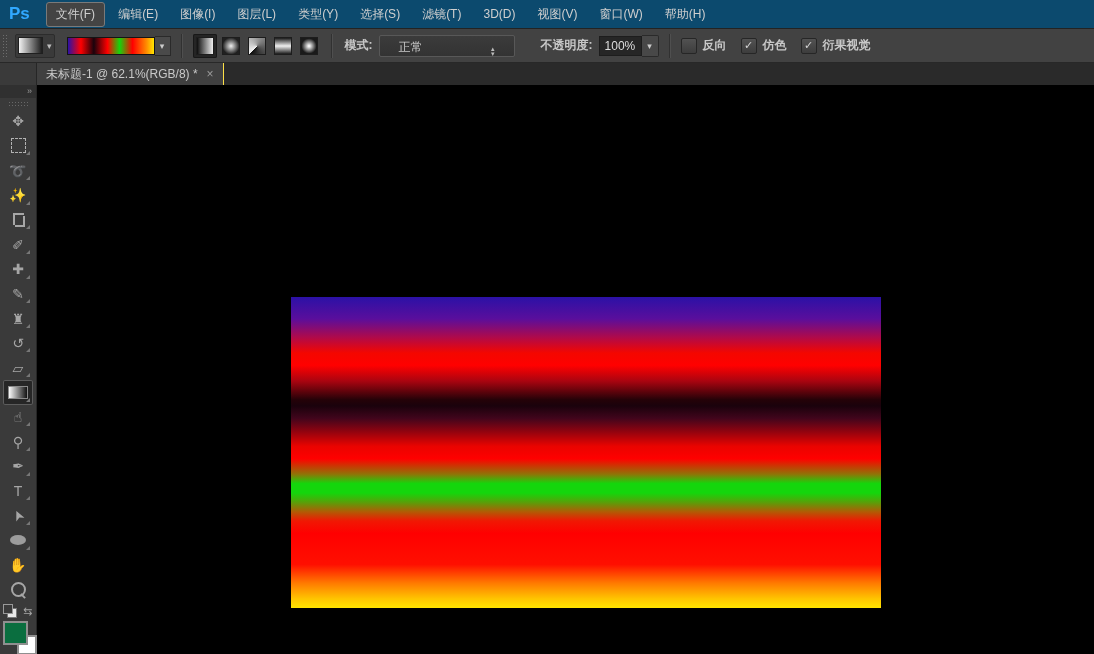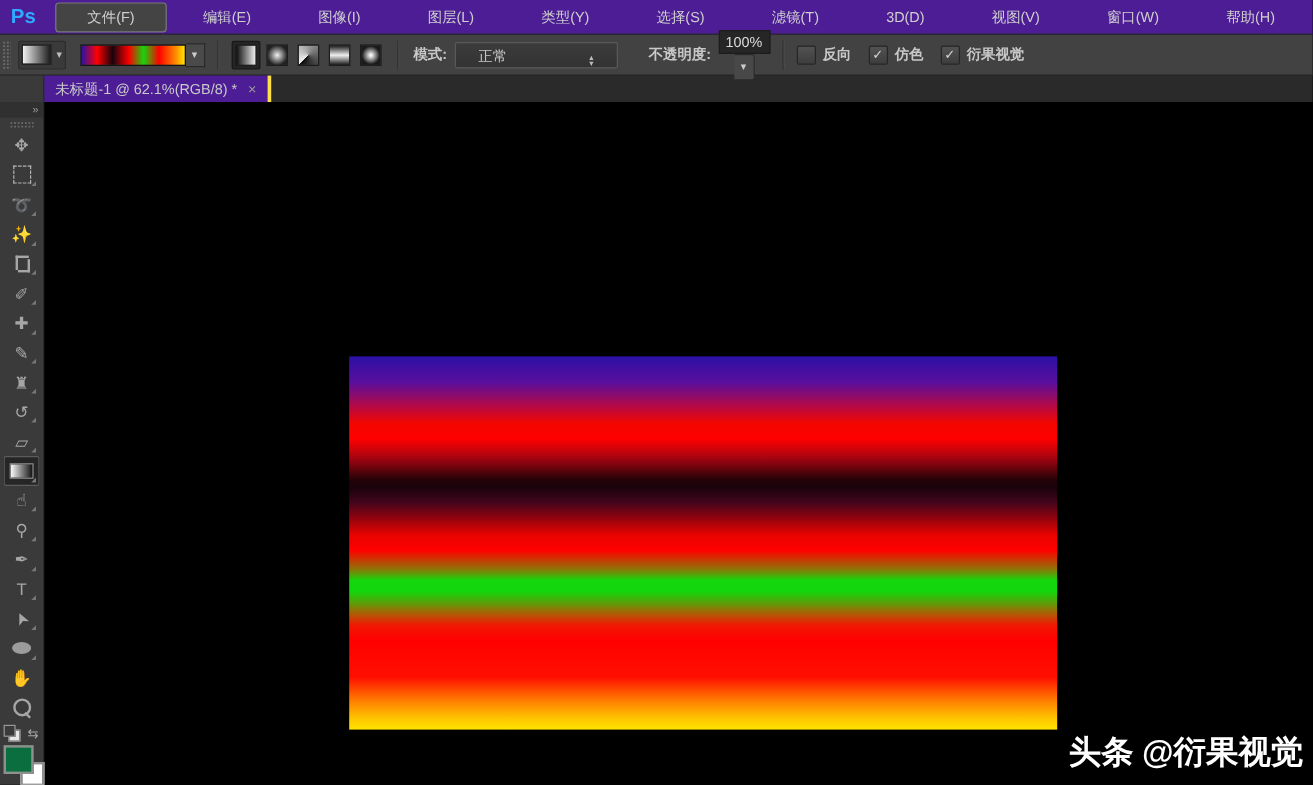--- a/index.html
+++ b/index.html
@@ -3,25 +3,25 @@
 <meta charset="utf-8">
 <style>
   html,body{margin:0;padding:0;}
   body{
     width:1094px;height:654px;overflow:hidden;position:relative;
     background:#000;font-family:"Liberation Sans","DejaVu Sans",sans-serif;
     -webkit-font-smoothing:antialiased;user-select:none;
   }
   
   .menubar{
-    height:28px;background:#4c1d95;display:flex;align-items:center;
+    height:28px;background:#0c4a6e;display:flex;align-items:center;
     border-bottom:1px solid #232323;color:#cfcfcf;font-size:12px;
   }
   .pslogo{color:#31a8ff;font-weight:bold;font-size:17px;margin:0 14px 0 9px;letter-spacing:0;}
-  .mitem{padding:3px 26px;margin:12px 2px;white-space:nowrap;cursor:default;}
+  .mitem{padding:3px 9px;margin:12px 2px;white-space:nowrap;cursor:default;}
   .mitem.boxed{border:1px solid #7a7a7a;border-radius:3px;background:#444;}
   
   .optionsbar{
     height:33px;background:#424242;border-bottom:1px solid #282828;
     display:flex;align-items:center;color:#c8c8c8;font-size:12px;
   }
   .grip{width:7px;height:24px;margin:0 6px 0 2px;
     background-image:radial-gradient(#6e6e6e 0.8px,transparent 1px);background-size:3px 3px;}
   .preset{display:flex;align-items:center;background:#3a3a3a;border:1px solid #2c2c2c;border-radius:2px;height:22px;padding:0 2px;}
   .preset-thumb{width:23px;height:15px;border:1px solid #1f1f1f;
@@ -39,32 +39,32 @@
   .gt-linear{background:linear-gradient(90deg,#0e0e0e,#f0f0f0);}
   .gt-radial{background:radial-gradient(circle at 50% 50%,#f0f0f0 0%,#202020 75%);}
   .gt-angle{background:conic-gradient(from 225deg,#f0f0f0,#0e0e0e);}
   .gt-reflected{background:linear-gradient(180deg,#1a1a1a,#efefef 50%,#1a1a1a);}
   .gt-diamond{background:radial-gradient(closest-side,#f2f2f2 10%,#1a1a1a 95%);}
   .olabel{margin:0 6px 0 2px;white-space:nowrap;font-weight:bold;}
   .select{width:96px;height:20px;background:linear-gradient(#3b3b3b,#333);border:1px solid #585858;
     border-radius:2px;display:flex;align-items:flex-end;padding:0 19px;}
   .select .selval{flex:1;}
   .spin{display:flex;flex-direction:column;line-height:5px;font-size:7px;color:#bbb;align-items:center;}
-  .opacity{display:flex;align-items:center;flex-direction:column;}
+  .opacity{display:flex;align-items:center;}
   .oval{width:36px;height:18px;background:#262626;color:#ddd;display:flex;align-items:center;
     padding-left:5px;border:1px solid #1d1d1d;}
   .obtn{width:16px;height:20px;background:#484848;border:1px solid #2a2a2a;border-left:none;border-radius:0 2px 2px 0;
     font-size:9px;color:#ccc;display:flex;align-items:center;justify-content:center;}
   .cbwrap{display:flex;align-items:center;margin-right:14px;white-space:nowrap;font-weight:bold;}
   .cb{width:14px;height:14px;background:linear-gradient(#525252,#3d3d3d);border:1px solid #262626;border-radius:2px;
     margin-right:6px;display:flex;align-items:center;justify-content:center;font-size:11px;color:#d5d5d5;}
   
   .tabrow{display:flex;height:22px;background:#2a2a2a;}
   .tab-spacer{width:36px;background:#3a3a3a;border-right:1px solid #262626;}
-  .tab{background:#4c1d95;border-right:3px solid #fde047;display:flex;align-items:center;
+  .tab{background:#404040;border-right:1px solid #fde047;display:flex;align-items:center;
     padding:0 9px;color:#c9c9c9;font-size:12px;white-space:nowrap;}
   .tclose{margin-left:9px;color:#9a9a9a;font-size:12px;}
   
   .main{display:flex;height:570px;}
   .toolbar{width:36px;background:#3a3a3a;border-right:1px solid #262626;display:flex;flex-direction:column;align-items:center;}
   .tb-head{width:100%;height:13px;background:#303030;color:#9a9a9a;font-size:9px;text-align:right;
     padding-right:4px;box-sizing:border-box;line-height:13px;}
   .tb-grip{width:20px;height:6px;margin:3px 0 2px 0;
     background-image:radial-gradient(#686868 0.8px,transparent 1px);background-size:3px 3px;}
   .tool{width:30px;height:25px;display:flex;align-items:center;justify-content:center;position:relative;color:#a6a6a6;}
@@ -262,17 +262,14 @@
       </div>
       <div class="wells">
         <span class="fg" style="background: rgb(10, 110, 63);"></span>
         <span class="bg" style="background: rgb(255, 255, 255);"></span>
       </div>
     </div>
   </div>
 
   <div class="canvas-area">
     <div class="canvas-image" style="background: linear-gradient(rgb(43, 17, 166) 0%, rgb(90, 14, 156) 7%, rgb(176, 10, 74) 13%, rgb(244, 6, 0) 18%, rgb(255, 0, 0) 22%, rgb(170, 4, 16) 27%, rgb(37, 2, 8) 33%, rgb(26, 2, 12) 35%, rgb(65, 5, 28) 39%, rgb(140, 3, 16) 43%, rgb(234, 3, 0) 48%, rgb(255, 0, 0) 52%, rgb(143, 116, 7) 57%, rgb(20, 214, 12) 60%, rgb(20, 214, 12) 63%, rgb(88, 160, 9) 66%, rgb(176, 92, 5) 69%, rgb(240, 24, 3) 72%, rgb(255, 0, 0) 76%, rgb(255, 15, 0) 86%, rgb(255, 122, 0) 92%, rgb(255, 196, 0) 97%, rgb(255, 228, 0) 100%);"></div>
-    <div class="watermark">
-      <span class="wm-b">头条</span><span class="wm-r">@衍果视觉</span>
-    </div>
   </div>
 </div>
 
 </body></html>

